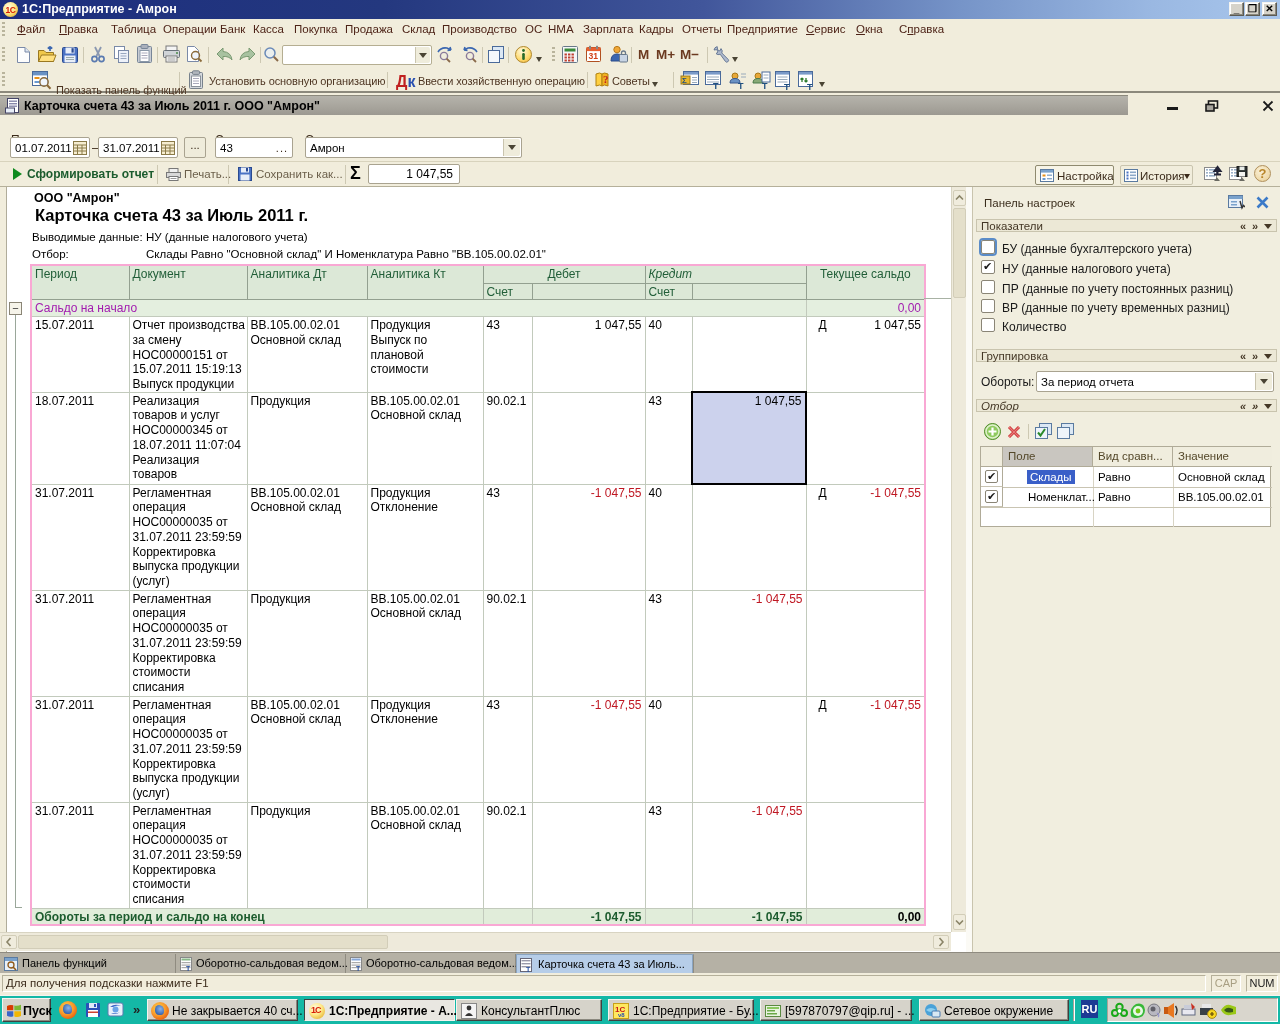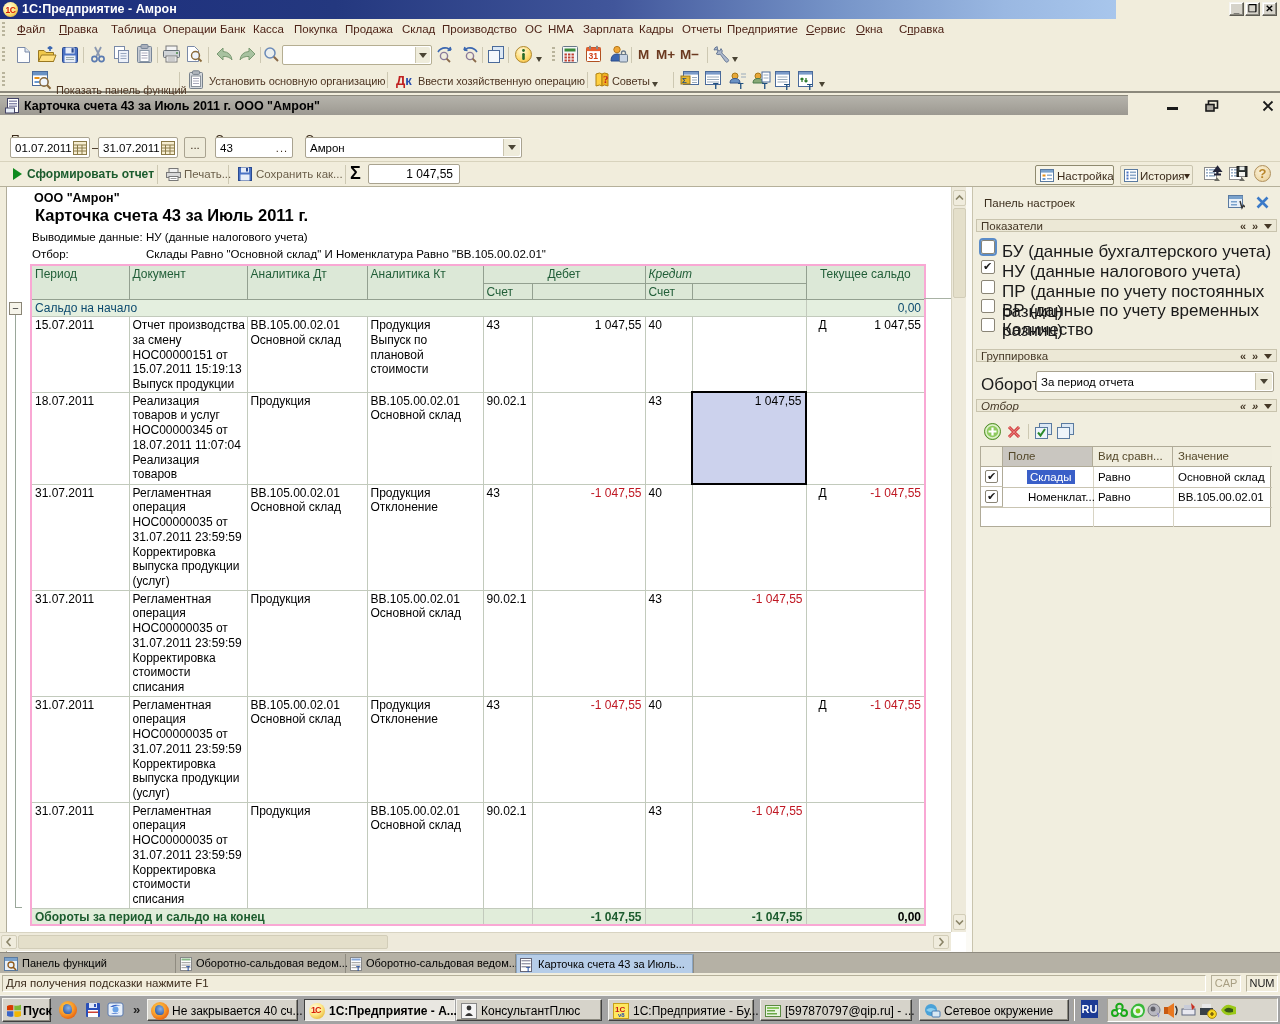--- a/index.html
+++ b/index.html
@@ -1,20 +1,20 @@
 <!DOCTYPE html>
 <html><head>
 <meta charset="utf-8">
 <style>
 * { margin:0; padding:0; box-sizing:border-box; }
 html,body { width:1280px; height:1024px; overflow:hidden; }
 body { font-family:"Liberation Sans", sans-serif; font-size:12px; position:relative; background:#f1eddc; }
 .abs { position:absolute; }
 
-#titlebar { left:0; top:0; width:1116px; height:19px;
+#titlebar { left:0; top:0; width:1280px; height:19px;
   background:linear-gradient(90deg,#1c2e7e 0%,#24387f 30%,#41569b 55%,#7694c8 75%,#9ab8e2 90%,#a8c6ec 100%); }
 #titlebar .ticon { left:3px; top:2px; width:15px; height:15px; border-radius:50%;
   background:radial-gradient(circle at 38% 32%, #fffbe2 0%, #ffe98a 45%, #e8b93c 80%, #9a7720 100%); }
 #titlebar .ticon span { position:absolute; left:2.5px; top:2.5px; font-size:8.5px; font-weight:bold; color:#d81e05; letter-spacing:-0.5px;}
 #titlebar .ttext { left:22px; top:2px; color:#fff; font-weight:bold; font-size:12.5px; }
 .wbtn { width:15px; height:14px; top:2px; background:#d6d3ca; border:1px solid #f5f4f0;
   border-right-color:#5c5a52; border-bottom-color:#5c5a52; box-shadow:inset -1px -1px 0 #8a887e, inset 1px 1px 0 #fff;
   color:#000; font-size:10px; text-align:center; line-height:12px; font-weight:bold; }
 
 #menubar { left:0; top:19px; width:1280px; height:23px; background:#f1eddc; color:#4d2317; font-size:11.5px; }
@@ -52,37 +52,37 @@
 #gutter { left:0; top:0; width:7px; height:765px; background:#f1eddc; border-right:1px solid #b0ac9a; position:absolute; }
 #sheet { position:absolute; left:8px; top:0; width:943px; height:744px; background:#fff; overflow:hidden; }
 #vscroll { position:absolute; left:951px; top:0; width:15px; height:745px; background:#eeeadb; border-left:1px solid #d8d4c2; }
 #hscroll { position:absolute; left:0; top:745px; width:951px; height:19px; background:#eeeadb; border-top:1px solid #d8d4c2; }
 #splitter { position:absolute; left:966px; top:0; width:6px; height:765px; background:#fbfaf5; }
 #panel { position:absolute; left:972px; top:0; width:308px; height:765px; background:#f1eedf; border-left:1px solid #c9c4ae; }
 
 #rt { position:absolute; left:22px; top:77px; width:894px; border:2px solid #f9a8d4; border-collapse:collapse; table-layout:fixed; font-size:12px; color:#000; }
 #rt td { border:1px solid #c2cabc; vertical-align:top; padding:1px 3px 0; line-height:14.7px; overflow:hidden; white-space:nowrap; }
 #rt .hdr { background:#dce8d7; color:#215e38; border-color:#93a090; }
-#rt .saldo { background:#e4efdf; color:#0c4a6e; }
+#rt .saldo { background:#e4efdf; color:#a21caf; }
 #rt .num { text-align:right; }
 #rt .red { color:#bf1722; }
 #rt .foot { background:#e1edda; color:#1c5c2e; font-weight:bold; }
 
 .shead { position:absolute; left:3px; width:301px; height:13px; background:#ece8d6; border:1px solid #c9c4ae; color:#443726; font-size:11.5px; }
 .chev { position:absolute; color:#443726; font-size:11px; font-weight:bold; }
 .cb { position:absolute; width:14px; height:14px; background:#fff; border:1px solid #8a8576; border-radius:2px; }
 .cb.checked:after { content:"✔"; position:absolute; left:1px; top:-1px; font-size:11px; color:#1a1a1a; }
-.cblabel { position:absolute; font-size:17px; color:#1a1a1a; }
+.cblabel { position:absolute; font-size:12px; color:#1a1a1a; }
 
 #tabbar { left:0; top:952px; width:1280px; height:21px; background:#b5b1a5; border-top:1px solid #8f8b80; }
 .tab { position:absolute; top:1px; height:20px; border-right:1px solid #8f8b80; font-size:11px; color:#000; }
 .tab span { white-space:nowrap; overflow:hidden; }
 .tabicon { position:absolute; left:4px; top:3px; width:14px; height:14px; }
 #statusbar { left:0; top:973px; width:1280px; height:22px; background:#f1eddc; }
-#taskbar { left:0; top:995px; width:1280px; height:29px; background:#a3a3a3; border-top:1px solid #f5f4f0; }
+#taskbar { left:0; top:995px; width:1280px; height:29px; background:#14b8a6; border-top:1px solid #f5f4f0; }
 .taskbtn { position:absolute; top:3px; height:22px; background:#d6d3ca;
   border:1px solid #f5f4f0; border-right-color:#404040; border-bottom-color:#404040;
   box-shadow:inset -1px -1px 0 #8a887e; font-size:12px; color:#000; }
 .taskbtn .tlabel { position:absolute; left:24px; top:4px; white-space:nowrap; overflow:hidden; }
 .fficon { width:18px; height:18px; border-radius:50%;
   background:radial-gradient(circle at 40% 35%, #ffd24a 0%, #f89a2a 45%, #e86410 75%, #b84808 100%);
   position:relative; }
 .fficon:after { content:""; position:absolute; left:4px; top:3px; width:9px; height:10px; border-radius:50% 60% 40% 50%;
   background:radial-gradient(circle at 60% 40%, #8ab4e8 0%, #3a66b0 70%, #28488a 100%); }
 .oneC { width:16px; height:16px; border-radius:50%;
@@ -282,21 +282,21 @@
     <line x1="16" y1="15" x2="19.5" y2="18.8" stroke="#8a6a3a" stroke-width="2"></line>
   </svg>
   <svg class="ic" style="left:188px; top:2px;" width="16" height="20" viewBox="0 0 16 20">
     <rect x="1.5" y="2.5" width="13" height="16" rx="1" fill="#d4d8dc" stroke="#78828c"></rect>
     <rect x="4.5" y="0.8" width="7" height="3.6" rx="1" fill="#b0b6bc" stroke="#78828c"></rect>
     <rect x="3.5" y="6" width="9" height="10.5" fill="#fff" stroke="#8a929a"></rect>
     <line x1="5" y1="8.5" x2="11" y2="8.5" stroke="#aab"></line>
     <line x1="5" y1="11" x2="11" y2="11" stroke="#aab"></line>
     <line x1="5" y1="13.5" x2="11" y2="13.5" stroke="#aab"></line>
   </svg>
-  <div class="abs" style="left:396px; top:5px; font-size:13px; font-weight:bold;"><span style="color:#c02020;">Д</span><span style="color:#2a50b0;">к</span></div>
+  <div class="abs" style="left:396px; top:5px; font-size:16px; font-weight:bold;"><span style="color:#c02020;">Д</span><span style="color:#2a50b0;">к</span></div>
   <svg class="ic" style="left:594px; top:3px;" width="17" height="18" viewBox="0 0 17 18">
     <path d="M2 3 Q6 1 8 3 L8 15 Q6 13 2 15 Z" fill="#ffd040" stroke="#b08010"></path>
     <path d="M14 3 Q10 1 8 3 L8 15 Q10 13 14 15 Z" fill="#f0b020" stroke="#b08010"></path>
     <text x="9" y="12" font-size="11" font-weight="bold" fill="#c02020" font-family="Liberation Serif">?</text>
   </svg>
   <g></g>
   <svg class="ic" style="left:680px; top:2px;" width="20" height="20" viewBox="0 0 20 20">
     <rect x="3.5" y="1.5" width="15" height="13" fill="#fff" stroke="#4a6a9a"></rect>
     <rect x="4" y="2" width="14" height="2.6" fill="#7a9ac8"></rect>
     <rect x="1" y="6" width="9" height="8" fill="#e8b830" stroke="#9a7820"></rect>

